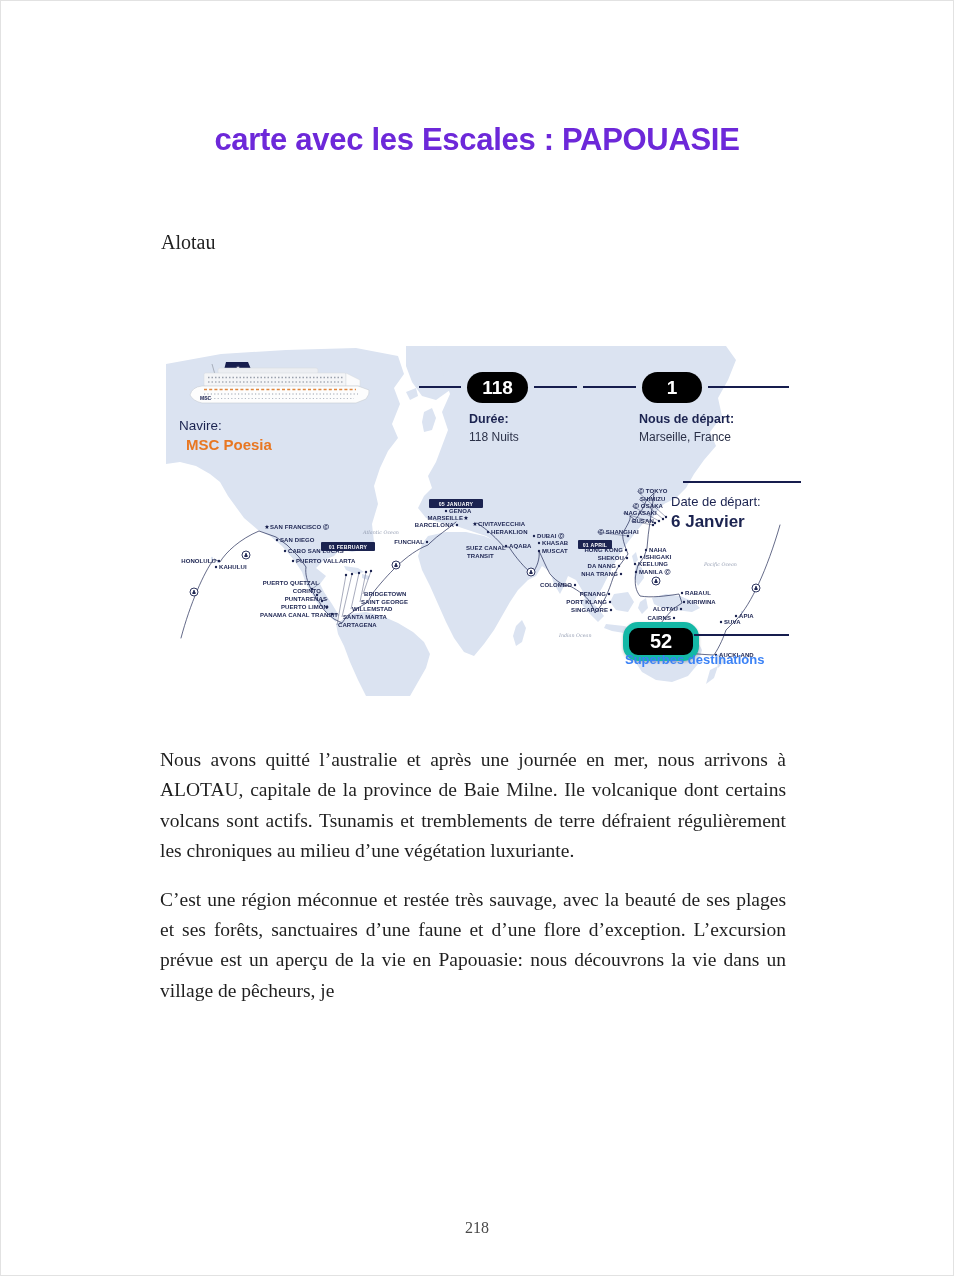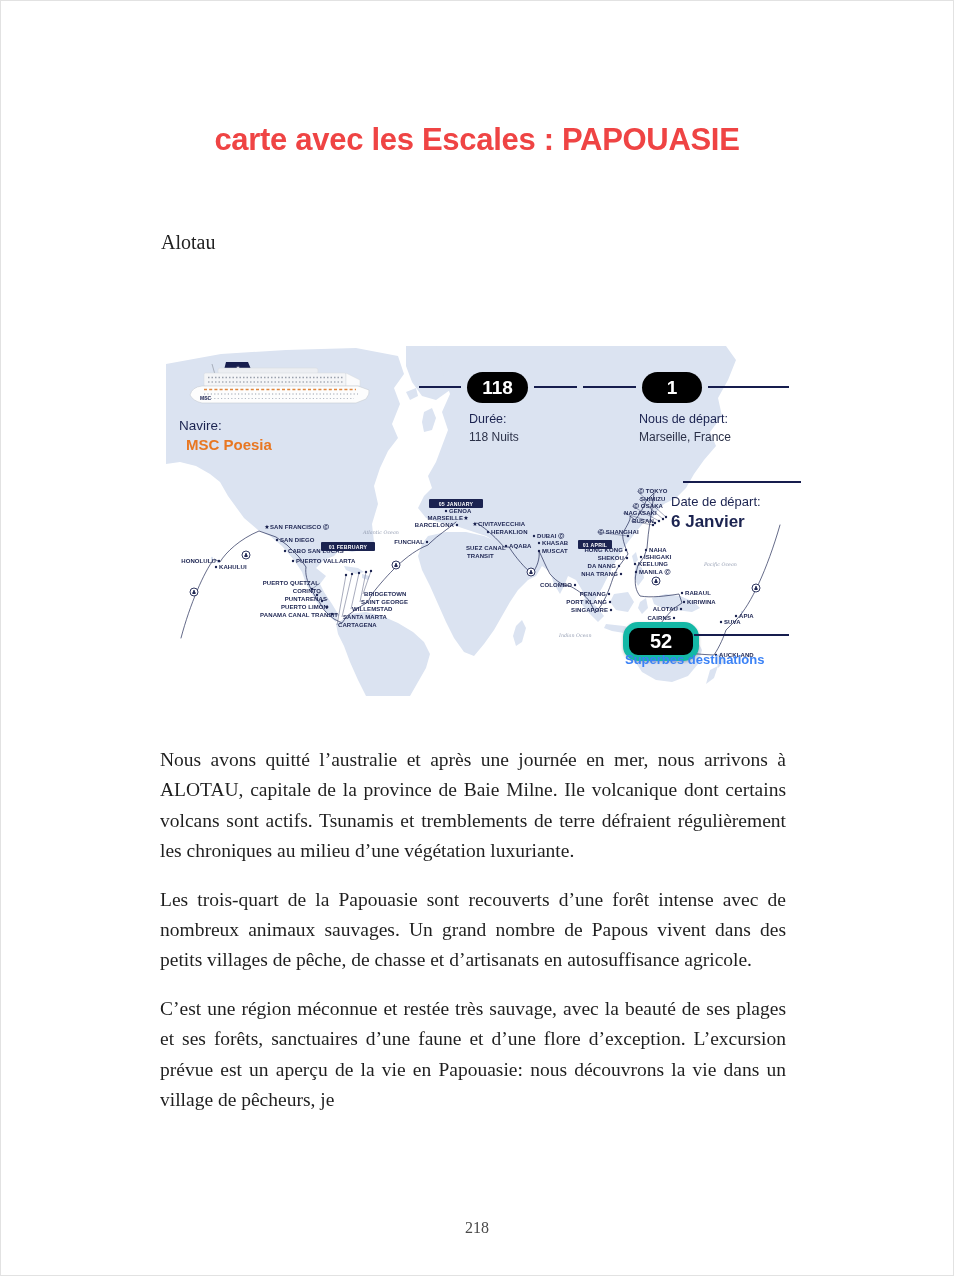--- a/index.html
+++ b/index.html
@@ -1,38 +1,38 @@
 <!DOCTYPE html>
 <html><head>
 <meta charset="utf-8">
 <style>
   html,body{margin:0;padding:0;background:#fff;}
   .page{position:relative;width:952px;height:1274px;background:#fff;border:1px solid #e2e2e2;
         font-family:"Liberation Serif","DejaVu Serif",serif;overflow:hidden;}
   
   .title{position:absolute;top:116px;left:0;right:0;text-align:center;
          font-family:"Liberation Sans","DejaVu Sans",sans-serif;font-weight:700;
-         font-size:31px;line-height:46px;color:#ef4444;letter-spacing:-0.3px;}
+         font-size:31px;line-height:46px;color:#6d28d9;letter-spacing:-0.3px;}
   .subtitle{position:absolute;top:230px;left:160px;font-size:20px;color:#222;}
   
   .map{position:absolute;left:165px;top:345px;width:680px;height:350px;background:#fff;}
   .map svg.basemap{position:absolute;left:0;top:0;}
   .port{font:600 6px "Liberation Sans","DejaVu Sans",sans-serif;fill:#1b2350;letter-spacing:.1px;}
   .ocean{font:italic 4.8px "DejaVu Serif",serif;fill:#97a0b4;}
   .dbadge{font:700 5.2px "Liberation Sans","DejaVu Sans",sans-serif;fill:#ffffff;letter-spacing:.25px;}
   .star{font-size:6px;fill:#1b2350;}
   .ov{position:absolute;font-family:"Liberation Sans","DejaVu Sans",sans-serif;color:#1b2350;}
   .pill{position:absolute;background:#000000;color:#fff;text-align:center;
         font-family:"Liberation Sans","DejaVu Sans",sans-serif;font-weight:700;}
   .pill-118{left:301px;top:26px;width:61px;height:31px;line-height:31px;border-radius:16px;font-size:19px;}
   .pill-1{left:476px;top:26px;width:60px;height:31px;line-height:31px;border-radius:16px;font-size:19px;}
   .pill-52{left:457px;top:276px;width:64px;height:27px;line-height:27px;border-radius:15px;font-size:20px;
            border:6px solid #14b8a6;box-shadow:0 1px 3px rgba(0,0,0,.25);}
   .hline{position:absolute;height:2px;background:#161d4e;}
-  .info-label{font-weight:400;font-size:12.5px;}
+  .info-label{font-weight:700;font-size:12.5px;}
   .info-value{font-size:12px;margin-top:4px;color:#2b3148;}
   .nav-label{font-size:13.5px;}
   .nav-name{font-weight:700;font-size:15px;color:#e87722;margin-top:3px;margin-left:7px;}
   .date-label{font-size:13px;}
   .date-value{font-weight:700;font-size:17px;margin-top:3px;}
   .superbes{position:absolute;left:459px;top:306px;font-family:"Liberation Sans","DejaVu Sans",sans-serif;
             font-weight:700;font-size:13px;color:#3b82f6;}
   
   .content{position:absolute;left:159px;top:744px;width:638px;}
   .content p{margin:0 12px 18px 0;font-size:19.5px;line-height:30.4px;color:#1f1f1f;
@@ -289,19 +289,18 @@
     </div>
 
     <div class="pill pill-52">52</div>
     <div class="hline" style="left:528px;top:288px;width:95px;"></div>
     <div class="superbes">Superbes destinations</div>
 
   </div>
 
   <div class="content">
     <p>Nous avons quitté l’australie et après une journée en mer, nous arrivons à ALOTAU, capitale de la province de Baie Milne. Ile volcanique dont certains volcans sont actifs. Tsunamis et tremblements de terre défraient régulièrement les chroniques au milieu d’une végétation luxuriante.</p>
-    <p>Les trois-quart de la Papouasie sont recouverts d’une forêt intense avec de nombreux animaux sauvages. Un grand nombre de Papous vivent dans des petits villages de pêche, de chasse et d’artisanats en autosuffisance agricole.</p>
     <p>C’est une région méconnue et restée très sauvage, avec la beauté de ses plages et ses forêts, sanctuaires d’une faune et d’une flore d’exception. L’excursion prévue est un aperçu de la vie en Papouasie: nous découvrons la vie dans un village de pêcheurs, je</p>
   </div>
 
   <div class="pageno">218</div>
 
 </div>
 
 </body></html>

